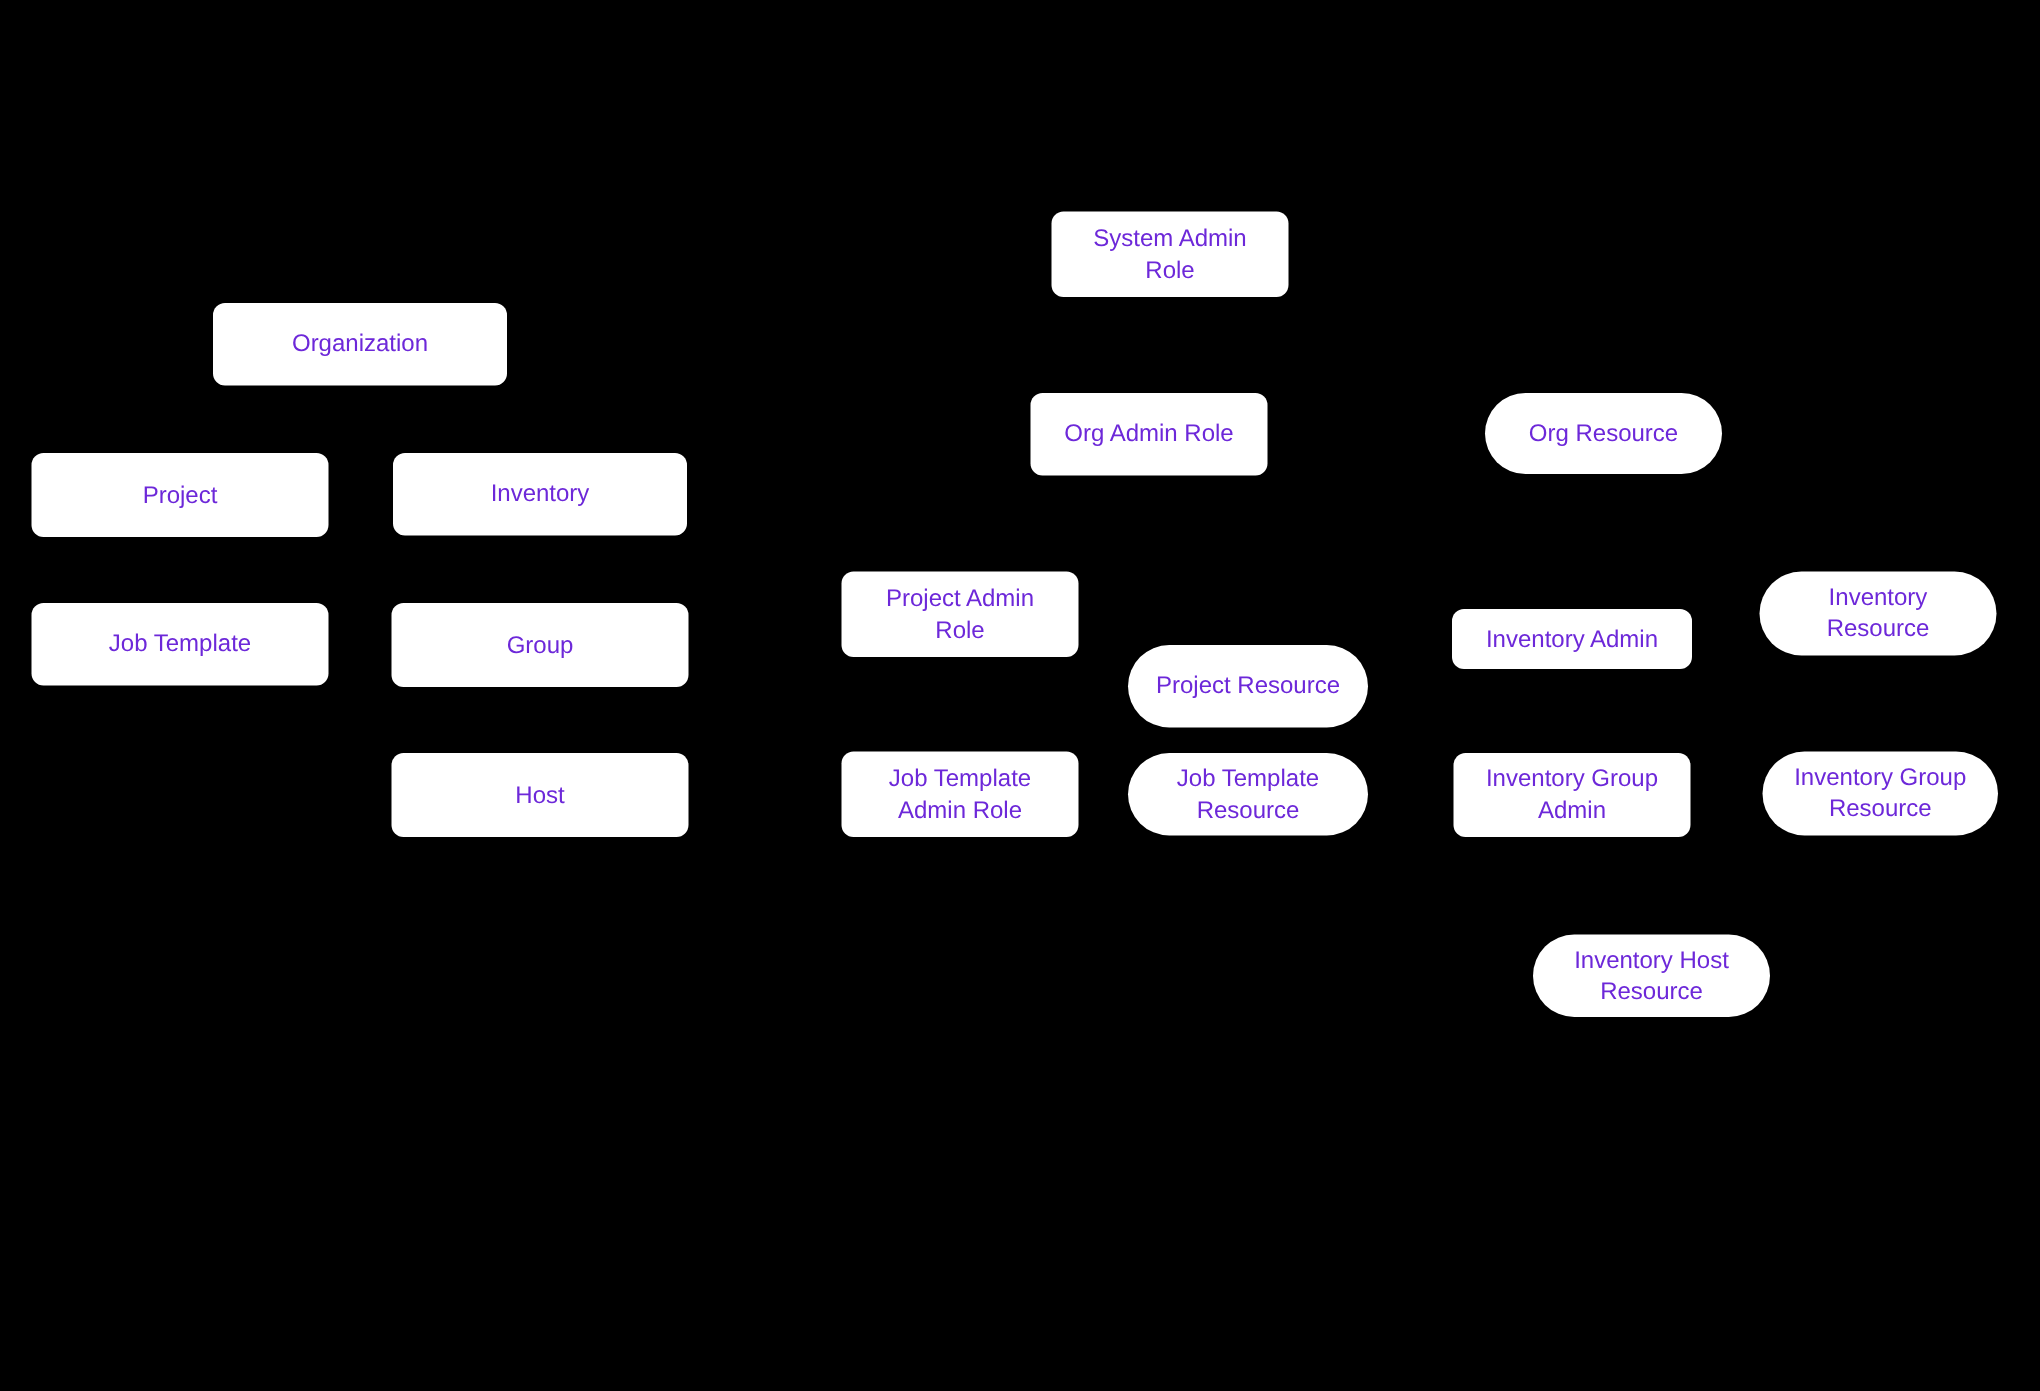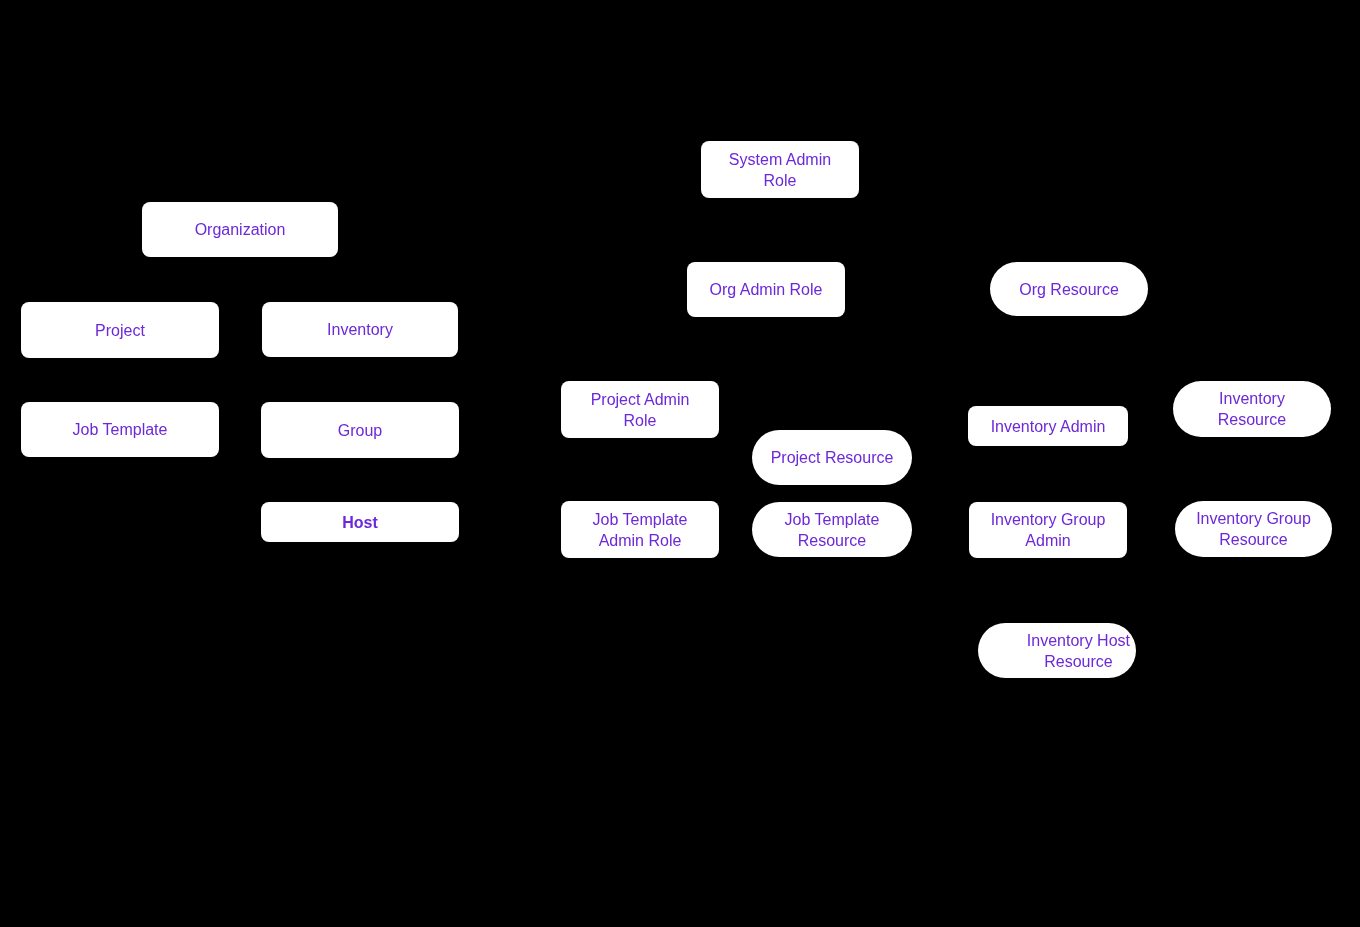--- a/index.html
+++ b/index.html
@@ -52,21 +52,21 @@
   </div>
 
   <div class="node rect" style="left:21px; top:402px; width:198px; height:55px;">
     <span class="label">Job Template</span>
   </div>
 
   <div class="node rect" style="left:261px; top:402px; width:198px; height:56px;align-items:center;">
     <span class="label">Group</span>
   </div>
 
-  <div class="node rect" style="left:261px; top:502px; width:198px; height:40px;font-weight:bold;">
+  <div class="node rect" style="left:261px; top:502px; width:198px; height:56px;">
     <span class="label">Host</span>
   </div>
 
   <div class="node rect" style="left:701px; top:141px; width:158px; height:57px;">
     <span class="label">System Admin
 Role</span>
   </div>
 
   <div class="node rect" style="left:687px; top:262px; width:158px; height:55px;">
     <span class="label">Org Admin Role</span>
@@ -107,18 +107,18 @@
   <div class="node rect" style="left:969px; top:502px; width:158px; height:56px;">
     <span class="label">Inventory Group
 Admin</span>
   </div>
 
   <div class="node pill" style="left:1175px; top:501px; width:157px; height:56px;">
     <span class="label">Inventory Group
 Resource</span>
   </div>
 
-  <div class="node pill" style="left:978px; top:623px; width:158px; height:55px;justify-content:flex-end;">
+  <div class="node pill" style="left:1022px; top:623px; width:158px; height:55px;">
     <span class="label">Inventory Host
 Resource</span>
   </div>
 
 </div>
 
 </body></html>

